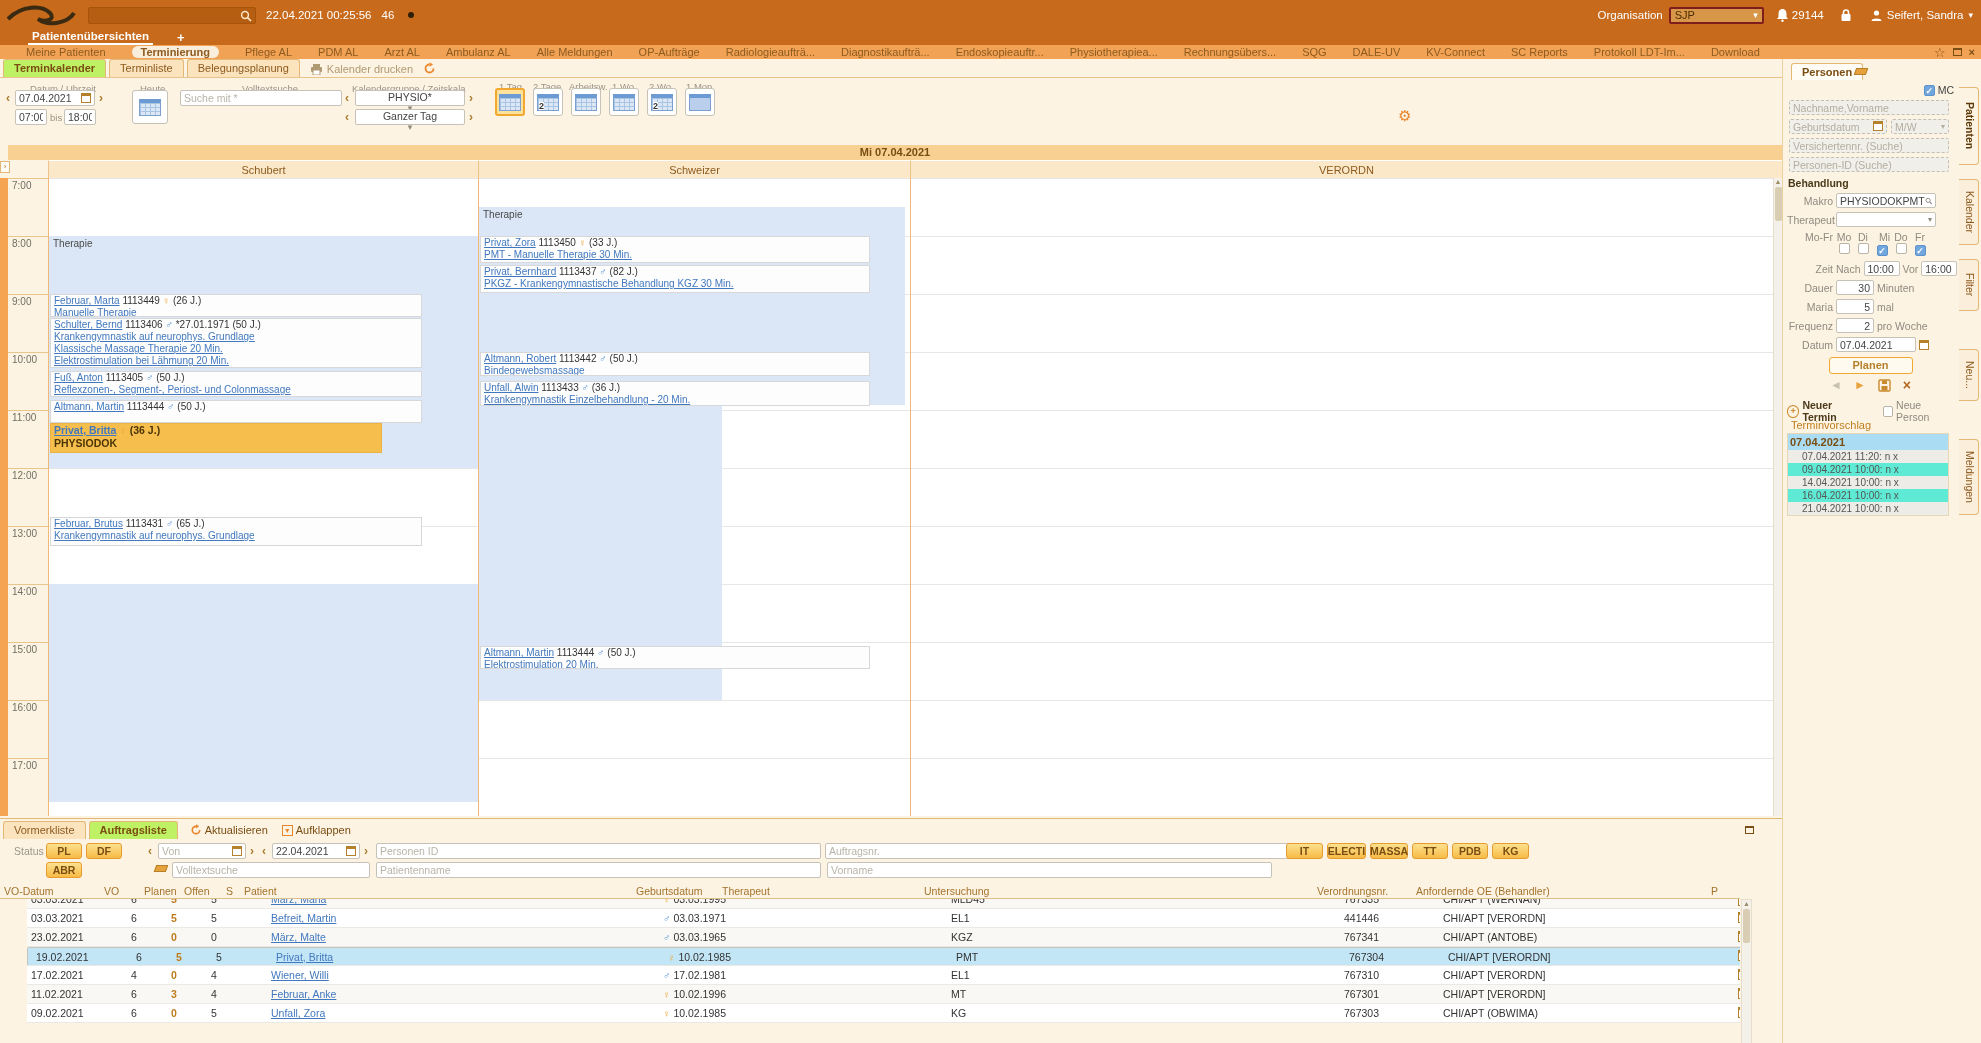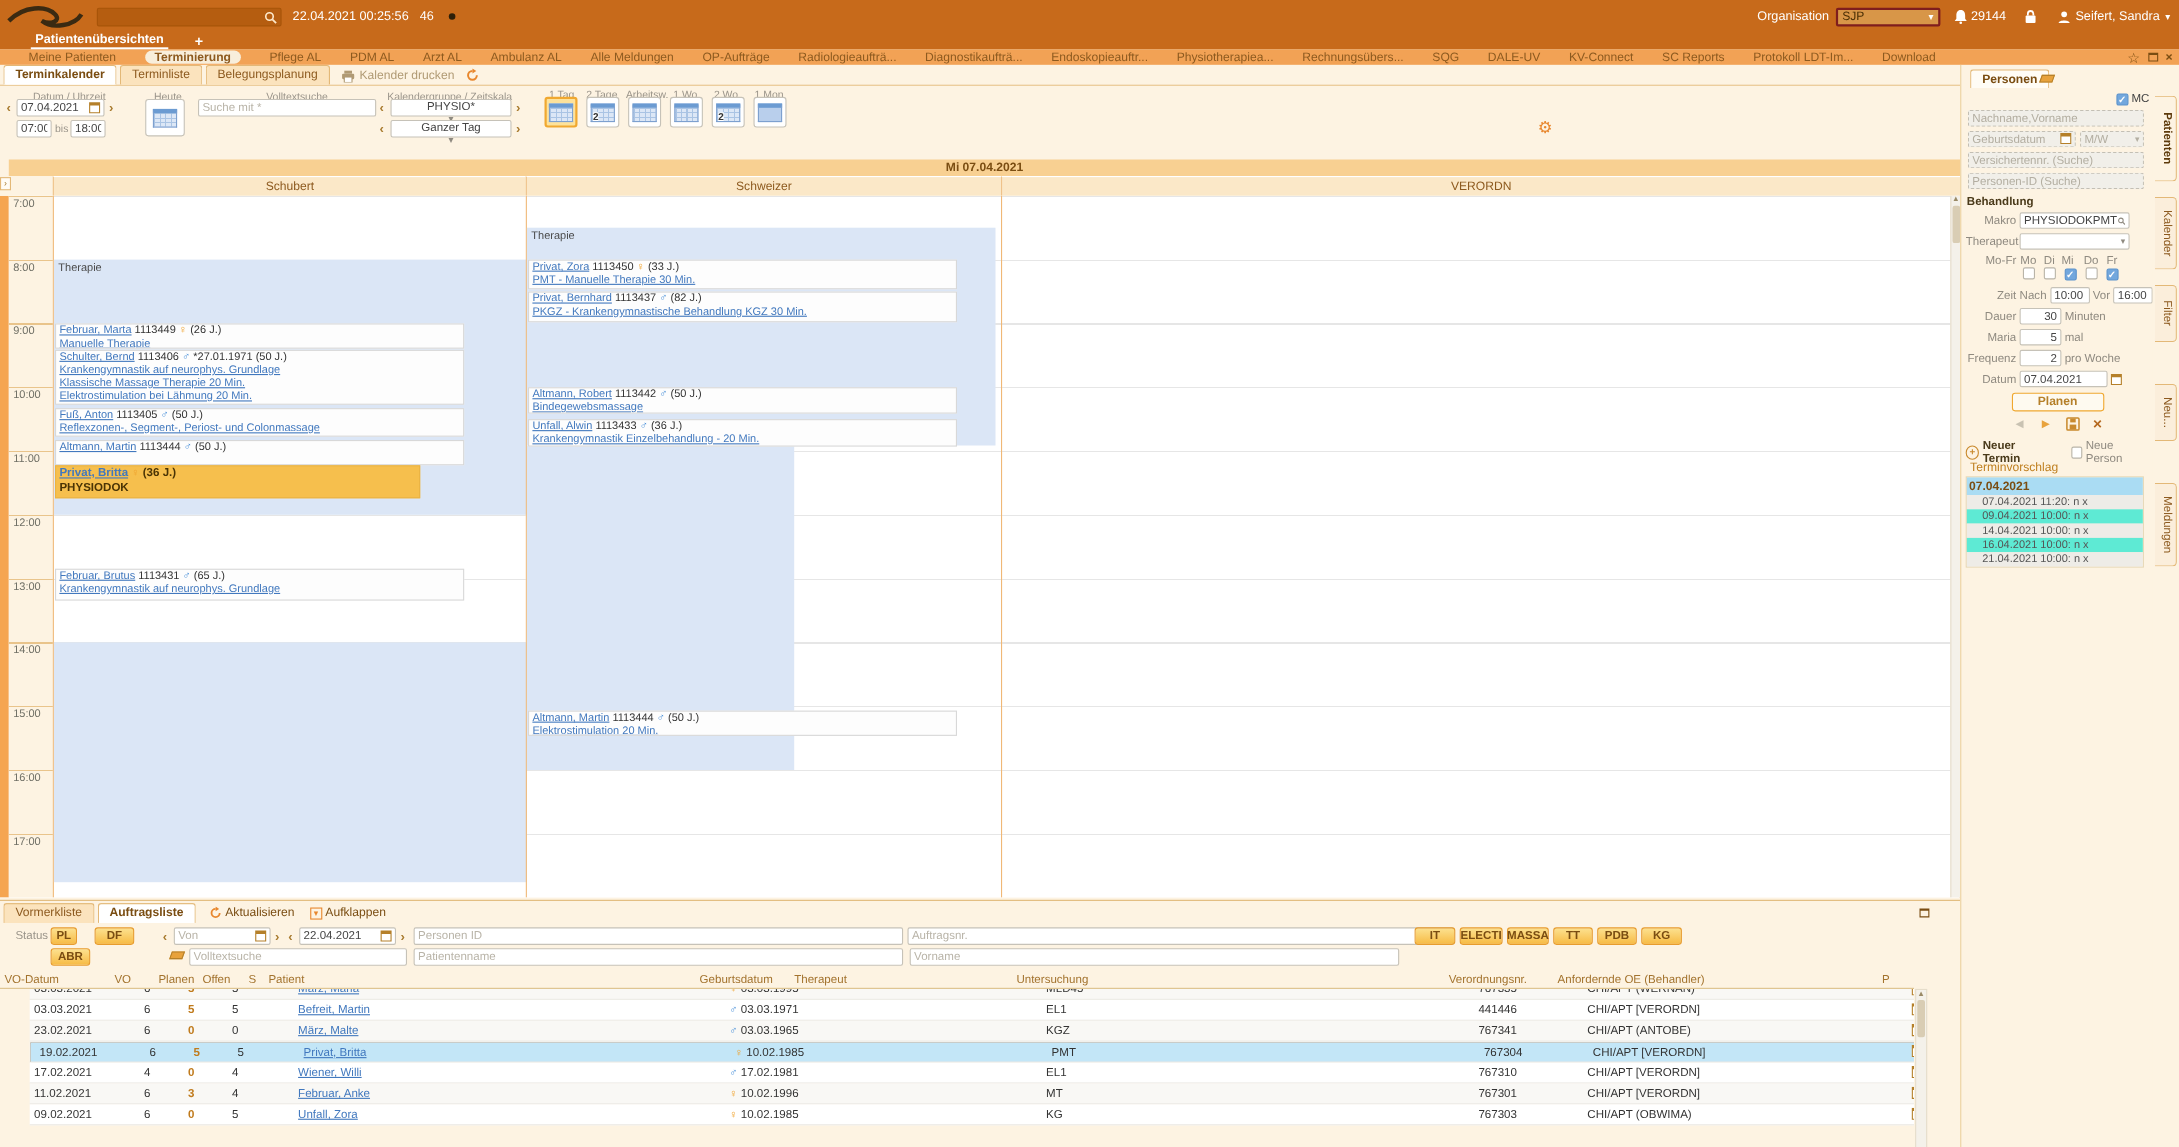--- a/index.html
+++ b/index.html
@@ -21,21 +21,21 @@
   
   .modrow{position:absolute;left:0;top:45px;width:1981px;height:14px;background:#f2a255;display:flex;align-items:center;font-size:11px;color:#8d5a1f;}
   .mtab{margin:0 0 0 26px;white-space:nowrap;flex:0 0 auto;}
   .mtab.active{background:#f8eedb;border-radius:8px;padding:0 9px;font-weight:bold;}
   .modicons{margin-left:auto;margin-right:6px;display:flex;gap:7px;color:#7a4d12;font-size:11px;align-items:center;}
   .winicon{width:9px;height:8px;border:1px solid #7a4d12;display:inline-block;border-top-width:2px;}
   
   .main{position:absolute;left:0;top:59px;width:1782px;height:984px;background:#fdf3e2;}
   .subtabs{position:absolute;left:0;top:0;width:1782px;height:19px;border-bottom:1px solid #e8c48a;display:flex;align-items:flex-end;font-size:11px;color:#8d5a1f;}
   .stab{border:1px solid #e3b877;border-bottom:none;border-radius:3px 3px 0 0;background:#fbe3bd;padding:2px 10px;margin-left:3px;height:18px;}
-  .stab.active{background:#ffffff;font-weight:bold;color:#7a4d12;}
+  .stab.active{background:#bef264;font-weight:bold;color:#7a4d12;}
   .printbtn{display:flex;align-items:center;gap:4px;color:#b09a74;margin-left:10px;padding-bottom:2px;}
   
   .toolbar{position:absolute;left:0;top:20px;width:1782px;height:66px;font-size:10px;color:#9a948a;}
   .lbl{position:absolute;font-size:9.5px;color:#9a948a;white-space:nowrap;}
   .inp{position:absolute;height:16px;border:1px solid #c6c2b8;background:#fff;border-radius:2px;font-size:10.5px;color:#444;
     font-family:"Liberation Sans",sans-serif;padding:0 3px;}
   .inp::placeholder{color:#b9b4a8;}
   .chv{position:absolute;color:#a87b2f;font-size:12px;font-weight:bold;top:0;}
   .sel{position:absolute;height:16px;border:1px solid #c6c2b8;background:#fff;border-radius:2px;font-size:10.5px;color:#444;
     display:flex;align-items:center;justify-content:space-between;padding:0 4px;flex-direction:column;}
@@ -399,21 +399,21 @@
           <path d="M10.5 6.5 A4 4 0 1 1 6.5 2.5" stroke="#e8872e" stroke-width="1.8" fill="none"></path>
           <path d="M6.5 0.2 L10 2.5 L6.5 4.8 Z" fill="#e8872e"></path>
         </svg>
       <span style="margin-bottom:3px;color:#7a4d12">Aktualisieren</span>
       <span style="margin:0 3px 3px 14px;width:11px;height:11px;border:1px solid #e8872e;color:#e8872e;font-size:8px;line-height:10px;text-align:center">▾</span>
       <span style="margin-bottom:3px;color:#7a4d12">Aufklappen</span>
       <span class="winicon" style="margin-left:auto;margin-right:28px;margin-bottom:5px"></span>
     </div>
     <div class="bfilters">
       <span class="abs" style="left:14px;top:4px">Status</span>
-      <span class="btn-orange abs" style="left:46px;top:2px;width:24px">PL</span>
+      <span class="btn-orange abs" style="left:46px;top:2px;width:36px">PL</span>
       <span class="btn-orange abs" style="left:86px;top:2px;width:36px">DF</span>
       <span class="btn-orange abs" style="left:46px;top:21px;width:36px">ABR</span>
       <span class="chv" style="left:148px;top:3px">‹</span>
       <div class="inp" style="left:158px;top:2px;width:88px;display:flex;align-items:center;justify-content:space-between;color:#b9b4a8">
         <span>Von</span>
           <span class="calico"></span>
       </div>
       <span class="chv" style="left:250px;top:3px">›</span>
       <span class="chv" style="left:262px;top:3px">‹</span>
       <div class="inp" style="left:272px;top:2px;width:88px;display:flex;align-items:center;justify-content:space-between">
@@ -597,21 +597,21 @@
   <div class="sbline" style="top:153px">
     <span class="slbl">Therapeut</span>
     <div class="winp" style="width:100px;display:flex;align-items:center;justify-content:flex-end">
         <span style="font-size:8px;color:#8f8a80">▾</span>
       </div>
   </div>
   <div class="sbline" style="top:172px">
     <span class="slbl">Mo-Fr</span>
     <span style="width:16px;text-align:center">Mo</span>
     <span style="width:16px;text-align:center">Di</span>
-    <span style="width:16px;text-align:left">Mi</span>
+    <span style="width:16px;text-align:right">Mi</span>
     <span style="width:16px;text-align:center">Do</span>
     <span style="width:16px;text-align:center">Fr</span>
   </div>
   <div class="sbline" style="top:184px">
     <span class="slbl"></span>
     <span style="width:16px;text-align:center"><span class="cb"></span></span>
     <span style="width:16px;text-align:center"><span class="cb"></span></span>
     <span style="width:16px;text-align:center"><span class="cb chk">✓</span></span>
     <span style="width:16px;text-align:center"><span class="cb"></span></span>
     <span style="width:16px;text-align:center"><span class="cb chk">✓</span></span>

